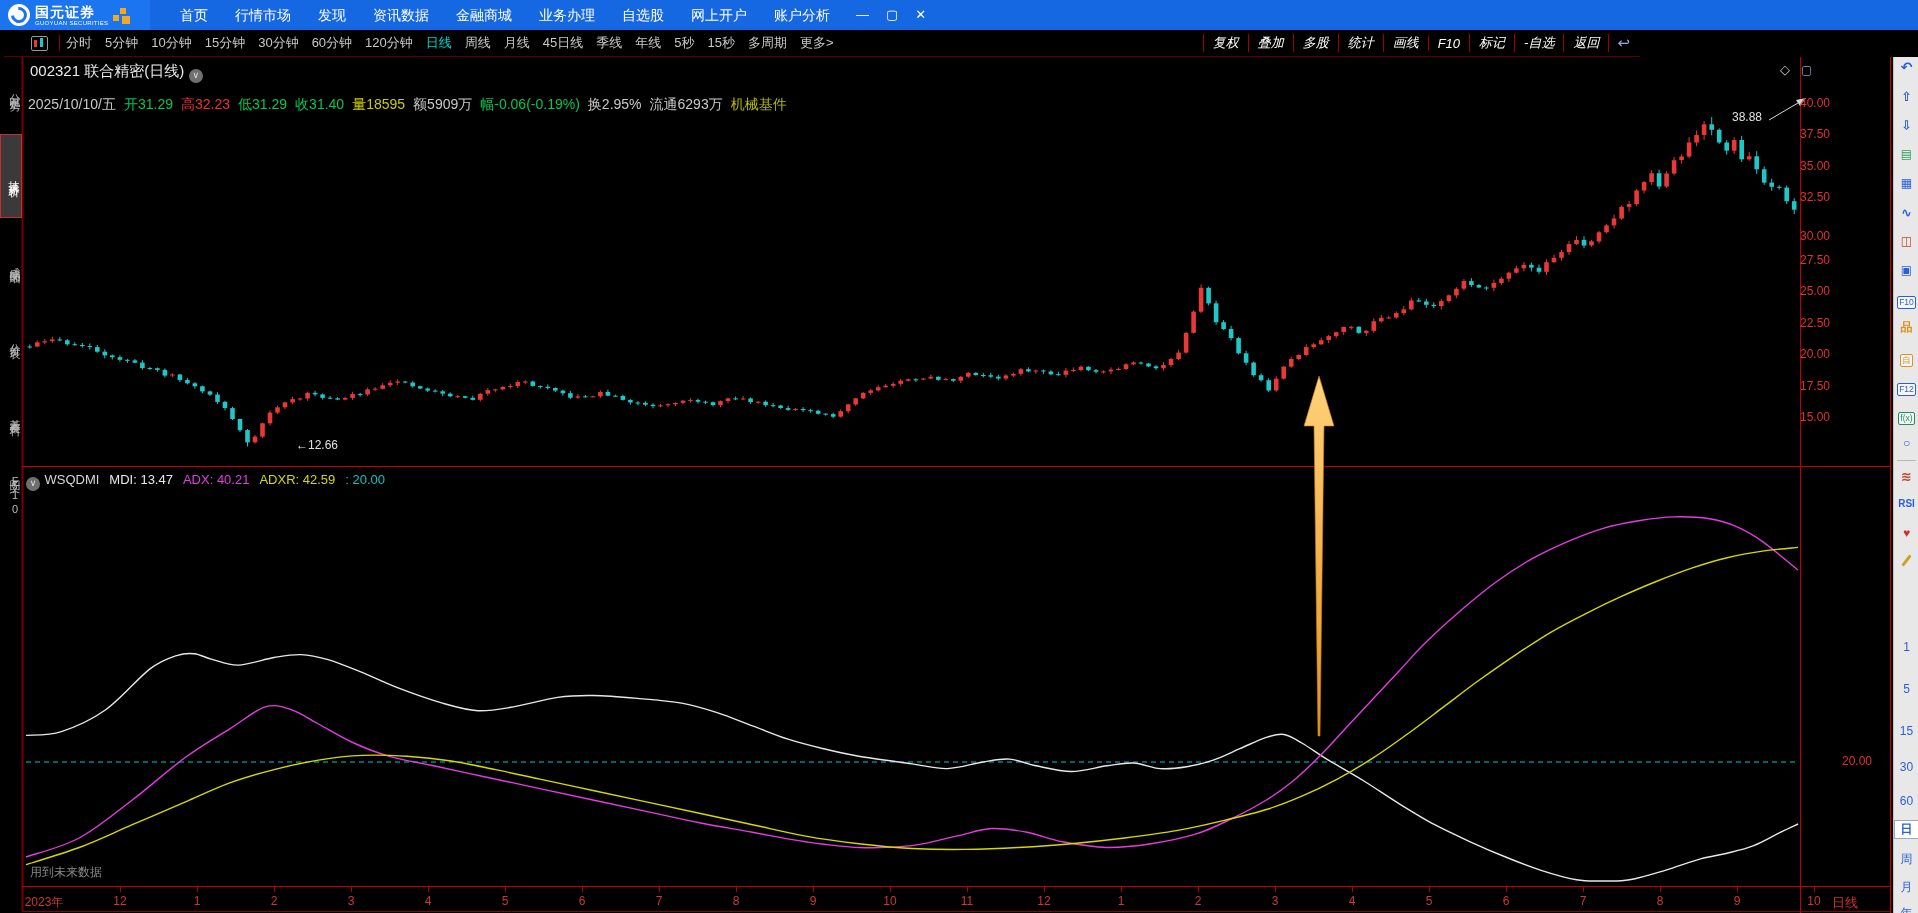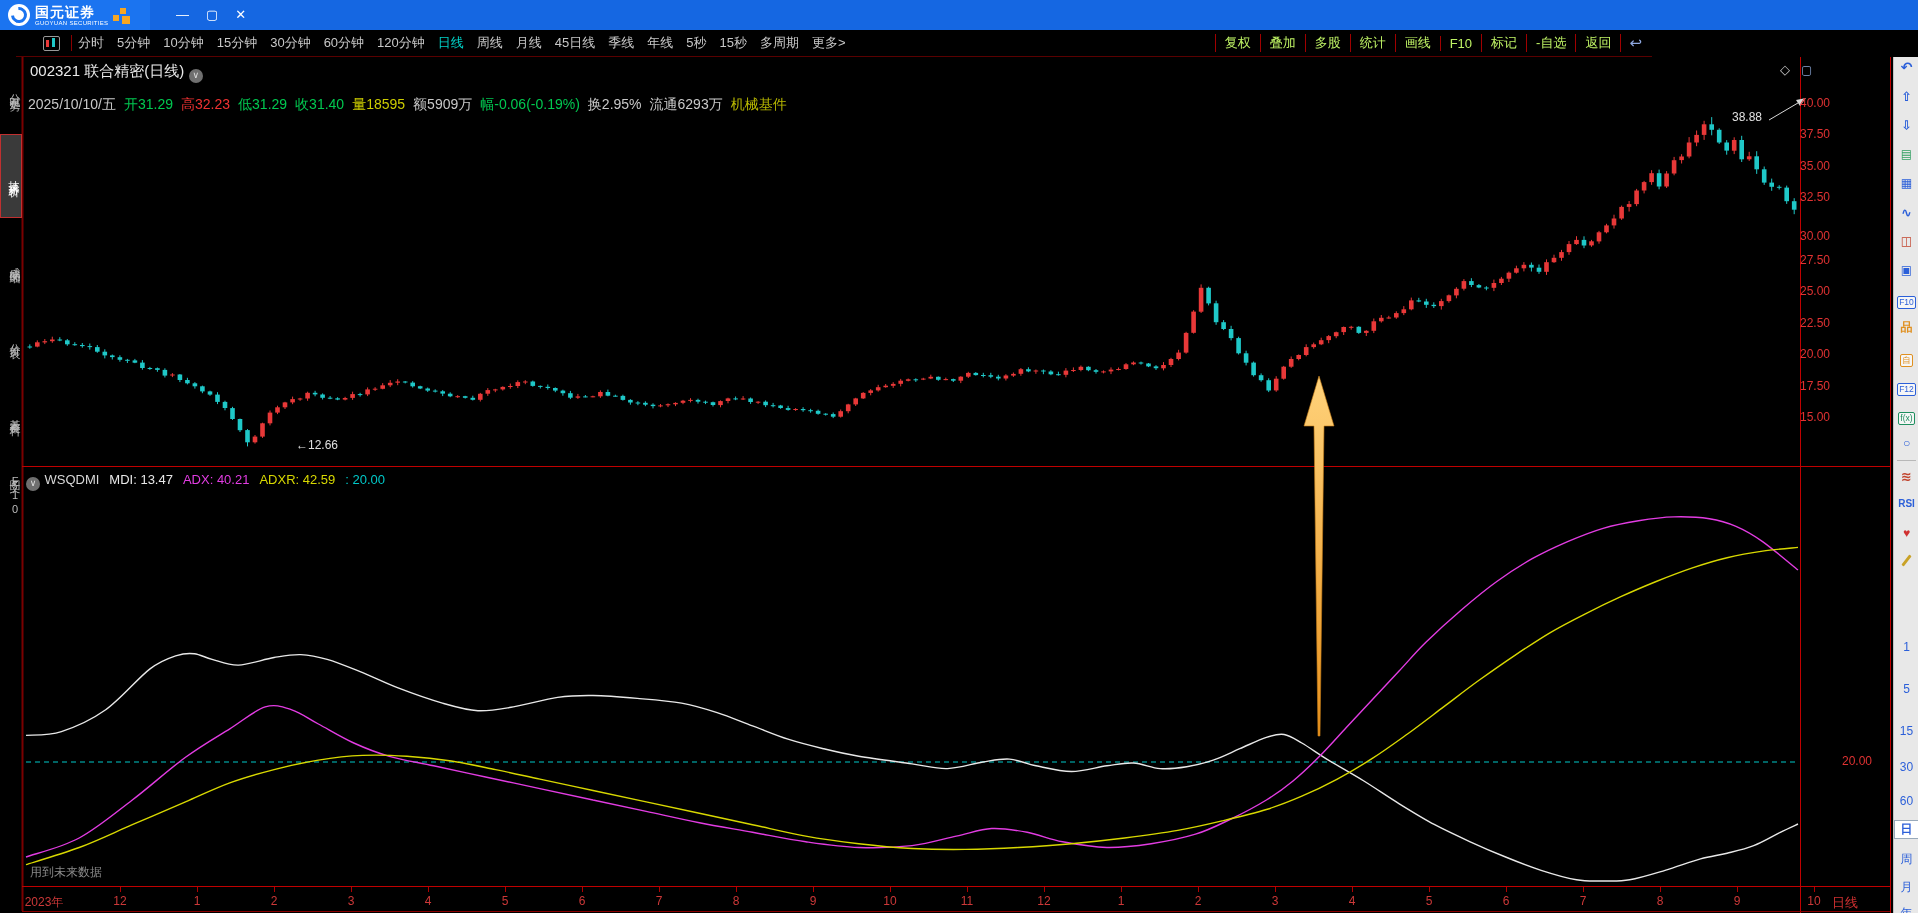--- a/index.html
+++ b/index.html
@@ -16,29 +16,29 @@
   #brand-text .en{font-size:6px;letter-spacing:.3px;margin-top:1px;}
   #logo-pixels{width:20px;height:22px;position:relative;flex:none;}
   #logo-pixels i{position:absolute;background:#f5a623;}
   #main-menu{display:flex;gap:27px;margin-left:30px;}
   .menu-item{color:#fff;font-size:14px;cursor:pointer;line-height:30px;white-space:nowrap;}
   #right-menu{display:flex;gap:22px;margin-left:auto;align-items:center;}
   .menu-item.underlined{line-height:26px;height:28px;border-bottom:2px solid #fff;box-sizing:border-box;}
   #win-controls{display:flex;gap:17px;margin:0 12px 0 26px;}
   .win-btn{color:#fff;font-size:13px;line-height:30px;cursor:pointer;}
   
-  #toolbar{left:16px;top:30px;width:1636px;height:27px;background:#000;display:flex;align-items:center;border-bottom:1px solid #5a0000;box-sizing:border-box;}
+  #toolbar{left:4px;top:30px;width:1636px;height:27px;background:#000;display:flex;align-items:center;border-bottom:1px solid #5a0000;box-sizing:border-box;}
   #tb-icon{width:15px;height:13px;border:1px solid #999;border-radius:2px;margin:0 5px 0 27px;position:relative;flex:none;cursor:pointer;}
   #tb-icon i{position:absolute;width:3px;}
   .tb-sep{width:1px;height:16px;background:#8b0000;margin:0 6px;flex:none;}
   #periods{display:flex;gap:13px;}
   .period{color:#c8c8c8;font-size:13px;white-space:nowrap;cursor:pointer;}
   .period.active{color:#00d2c8;}
   #tb-right{display:flex;margin-left:auto;align-items:center;}
-  .tbr-item{color:#bef264;font-size:13px;padding:0 9px;border-left:1px solid #a00000;white-space:nowrap;cursor:pointer;}
+  .tbr-item{color:#ffffff;font-size:13px;padding:0 9px;border-left:1px solid #a00000;white-space:nowrap;cursor:pointer;font-style:italic;}
   #tb-back{color:#8fa8e0;font-size:15px;padding:0 10px 0 8px;border-left:1px solid #a00000;cursor:pointer;}
   
   .ltab{left:0;width:22px;writing-mode:vertical-rl;text-orientation:upright;color:#bdbdbd;font-size:11px;letter-spacing:2px;cursor:pointer;text-align:center;overflow:hidden;box-sizing:border-box;}
   .ltab.active{background:#3a3a3a;border:1px solid #c03030;color:#fff;}
   
   .hdr-title{color:#e8e8e8;font-size:15px;}
   .circle-chev{display:inline-block;width:14px;height:14px;border-radius:50%;background:#6f6f6f;color:#e0e0e0;font-size:9px;line-height:13px;text-align:center;vertical-align:-2px;cursor:pointer;}
   .seg{margin-right:8px;white-space:pre;font-size:14px;}
   .iseg{margin-right:10px;white-space:pre;font-size:13px;}
   .plabel{color:#e03232;font-size:12px;left:1800px;width:84px;text-align:left;padding-right:5px;box-sizing:border-box;}
@@ -571,20 +571,31 @@
       <div id="brand-text">
         <div class="cn">国元证券</div>
         <div class="en">GUOYUAN SECURITIES</div>
       </div>
       <div id="logo-pixels">
         <i style="left:0;top:11px;width:6px;height:6px"></i>
         <i style="left:7px;top:4px;width:6px;height:6px"></i>
         <i style="left:9px;top:12px;width:8px;height:8px"></i>
       </div>
     </div>
+    <div id="main-menu">
+        <div class="menu-item">首页</div>
+        <div class="menu-item">行情市场</div>
+        <div class="menu-item">发现</div>
+        <div class="menu-item">资讯数据</div>
+        <div class="menu-item">金融商城</div>
+        <div class="menu-item">业务办理</div>
+        <div class="menu-item">自选股</div>
+        <div class="menu-item">网上开户</div>
+        <div class="menu-item">账户分析</div>
+      </div>
     <div id="win-controls">
         <div class="win-btn">—</div>
         <div class="win-btn">▢</div>
         <div class="win-btn">✕</div>
       </div>
   </div>
 
   <div id="toolbar" class="abs">
     <div id="tb-icon">
       <i style="left:2px;top:3px;height:7px;background:#e83838"></i>

